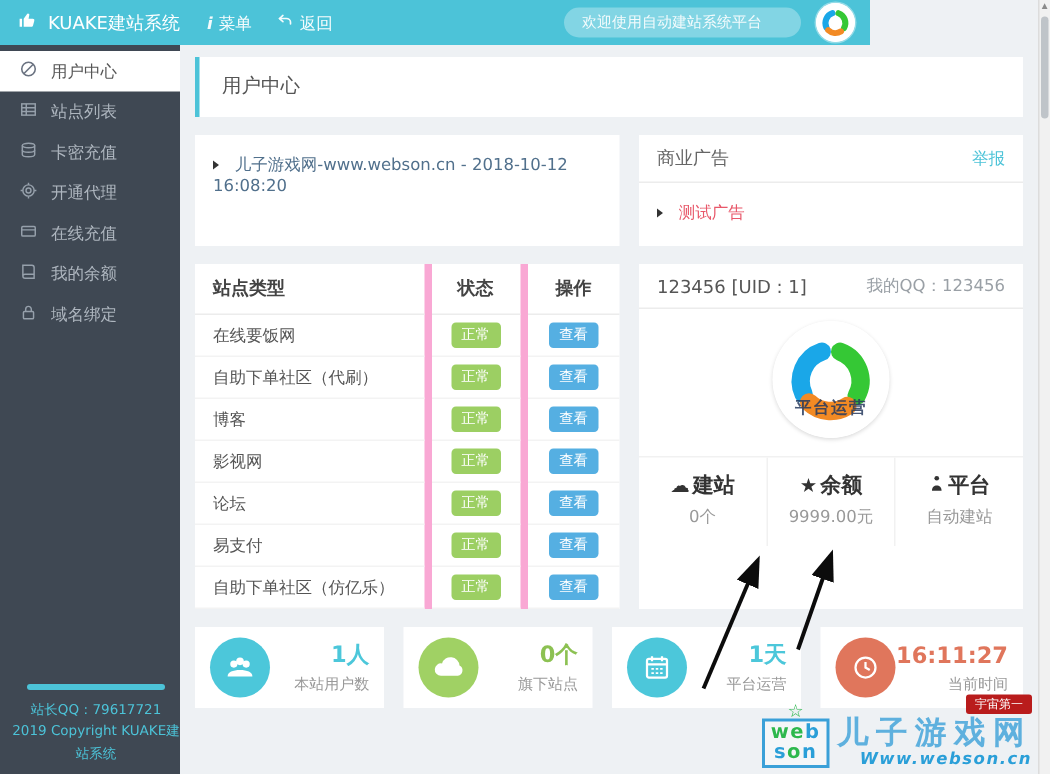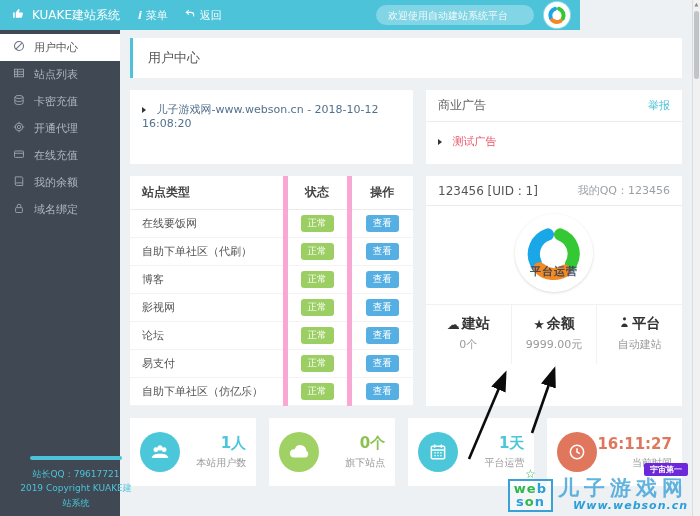--- a/index.html
+++ b/index.html
@@ -20,21 +20,21 @@
   .havatar { width:26px; height:26px; border-radius:50%; background:#fff; margin:0 10px 0 10px;
     overflow:hidden; flex:none; box-shadow:0 0 0 1px rgba(255,255,255,.4); }
 
   
   .sidebar { position:absolute; left:0; top:30px; bottom:0; width:120px; background:#3f4853; z-index:9; }
   .snav { padding-top:4px; }
   .sitem { height:27px; display:flex; align-items:center; gap:9px; padding-left:13px;
     color:#aeb6bf; font-size:11px; cursor:pointer; }
   .sitem svg { flex:none; }
   .sitem.active { background:#fff; color:#555; }
-  .sfoot { position:absolute; bottom:6px; left:16px; width:100%; text-align:center; }
+  .sfoot { position:absolute; bottom:6px; left:4px; width:100%; text-align:center; }
   .sbar { width:92px; height:4px; background:#4cc3d8; border-radius:2px; margin:0 auto 7px; }
   .sfoot .t { color:#4cc3d8; font-size:9px; line-height:1.6; }
 
   
   .main { position:absolute; left:120px; top:30px; right:8px; bottom:0; padding:8px 10px 0 10px; }
   .titleband { background:#fff; height:40px; line-height:40px; padding-left:15px; font-size:13px;
     color:#555; border-left:3px solid #4cc3d8; margin-bottom:12px; }
   .grid2 { display:grid; grid-template-columns:283px 1fr; gap:13px; margin-bottom:12px; align-items:stretch; }
   .panel { background:#fff; }
   .phead { padding:7px 12px; border-bottom:1px solid #ececec; font-size:12px; color:#666;
@@ -67,21 +67,21 @@
   .pstats { display:flex; margin-top:12px; border-top:1px solid #f1f1f1; }
   .pstat { flex:1; padding:10px 0 12px; }
   .pstat + .pstat { border-left:1px solid #f1f1f1; }
   .pstat .lab { font-size:14px; font-weight:bold; color:#333; display:flex; align-items:center;
     justify-content:center; gap:2px; }
   .pstat .val { font-size:11px; color:#999; margin-top:4px; }
   .glyphicon { font-size:13px; }
 
   
   .cards { display:grid; grid-template-columns:repeat(4,1fr); gap:13px; }
-  .card { background:#fff; padding:8px 10px; display:flex; align-items:center; height:68px; }
+  .card { background:#fff; padding:8px 10px; display:flex; align-items:center; height:54px; }
   .cir { width:40px; height:40px; border-radius:50%; display:flex; align-items:center; justify-content:center; flex:none; }
   .cinfo { margin-left:auto; text-align:right; }
   .cnum { font-size:15px; font-weight:bold; }
   .clab { font-size:10px; color:#999; margin-top:3px; }
   .bg-cyan { background:#4cc7da; } .fg-cyan { color:#4cc7da; }
   .bg-green { background:#a0d164; } .fg-green { color:#8cc152; }
   .bg-orange { background:#e0765c; } .fg-orange { color:#e0765c; }
 
   
   .scroll { position:absolute; right:0; top:0; width:8px; height:100%; background:#f1f1f1;
@@ -91,21 +91,21 @@
 
   
   .overlay { position:absolute; inset:0; z-index:40; pointer-events:none; }
   .wmark { position:absolute; right:12px; bottom:4px; z-index:30; display:flex; align-items:flex-end; gap:5px; }
   .wbox { border:2px solid #3aa0d8; padding:1px 4px 2px; text-align:center; line-height:1.0; position:relative; background:rgba(255,255,255,.35); }
   .wbox .star { position:absolute; top:-13px; left:50%; transform:translateX(-50%); color:#2db84d; font-size:12px; }
   .wbox .l1 { font-size:13px; font-weight:bold; letter-spacing:1px; }
   .wbox .l2 { font-size:13px; font-weight:bold; letter-spacing:1px; }
   .wbox .g { color:#2db84d; } .wbox .b { color:#2a9fd8; }
   .wright { text-align:right; }
-  .wbadge { display:inline-block; background:#6d28d9; color:#fff; font-size:8px; padding:1px 6px; border-radius:2px; margin-bottom:1px;font-weight:bold; }
+  .wbadge { display:inline-block; background:#b91c1c; color:#fff; font-size:8px; padding:1px 6px; border-radius:2px; margin-bottom:1px; }
   .wtitle { font-size:21px; font-weight:bold; letter-spacing:5px; color:rgba(58,160,216,.8); line-height:1.05; }
   .wurl { font-size:11px; font-weight:bold; font-style:italic; color:#2a9fd8; letter-spacing:1px; }
 </style>
 </head>
 <body>
 
 <div id="stage">
 
   <div class="header">
     <div class="logo">

